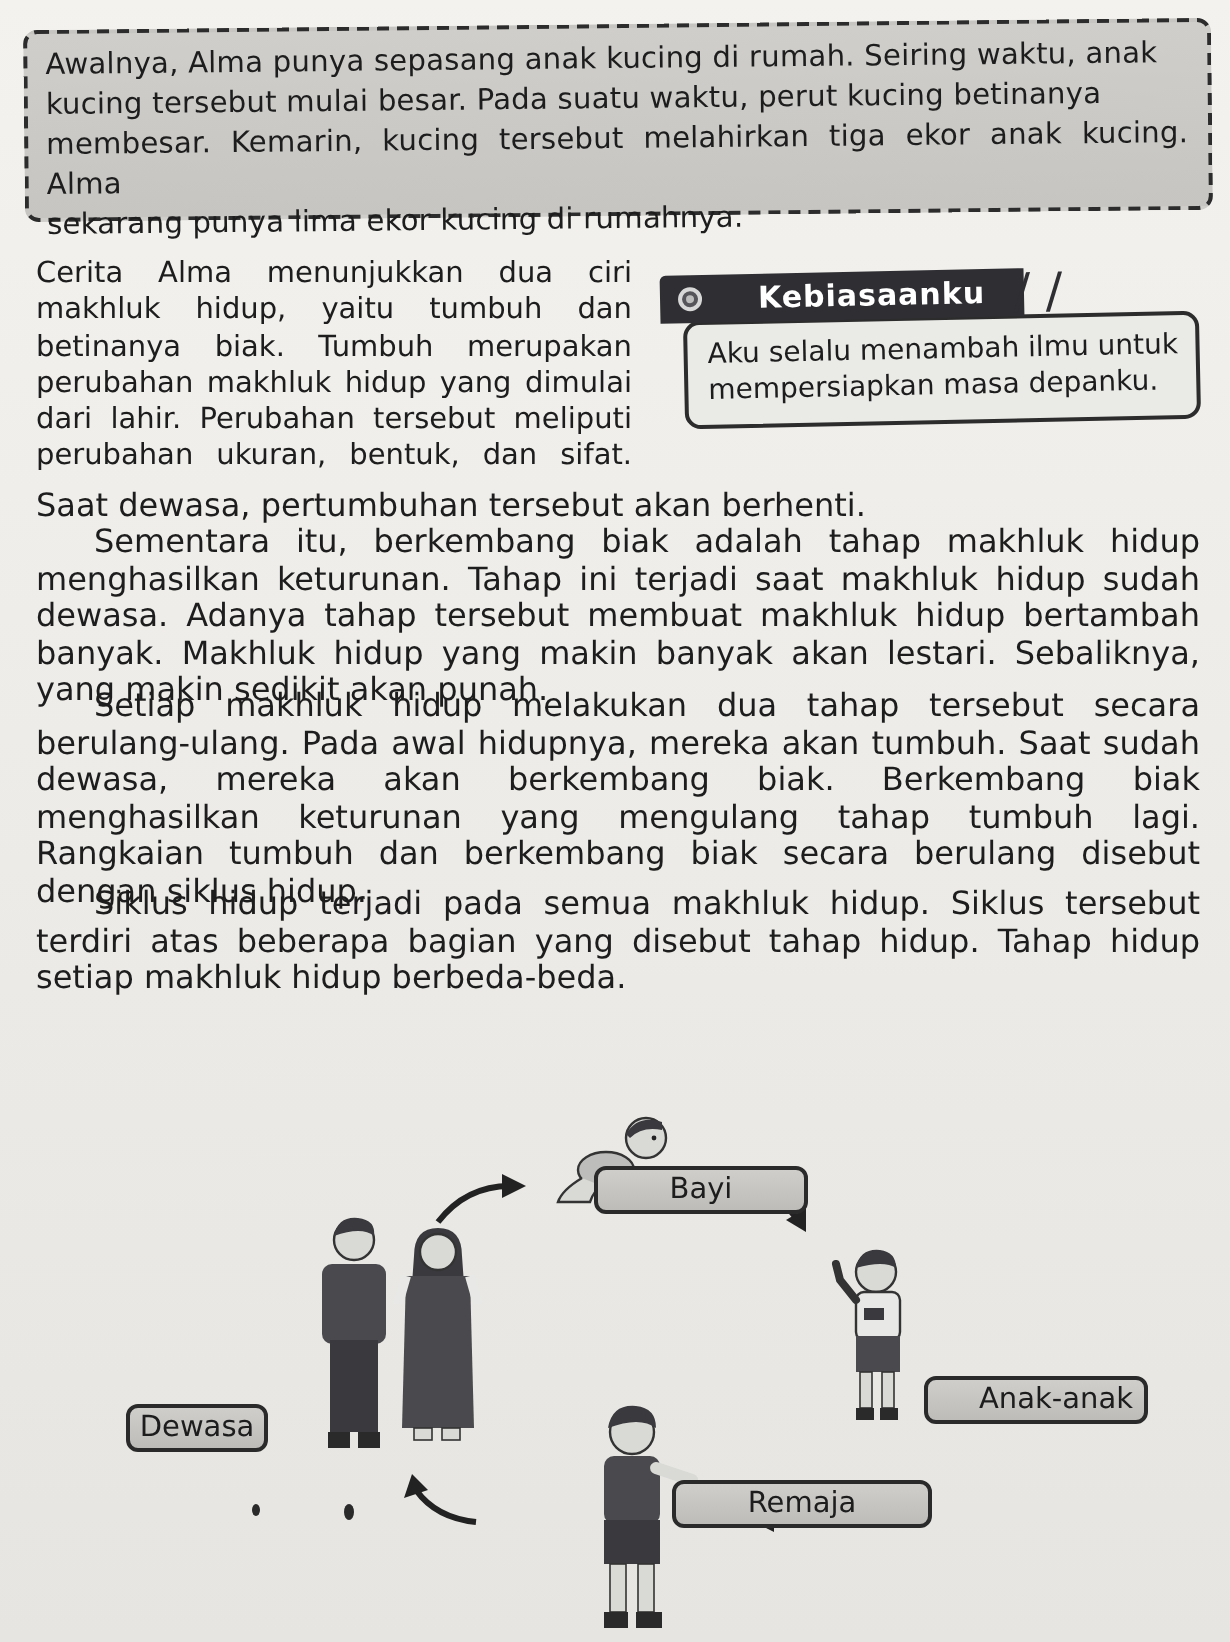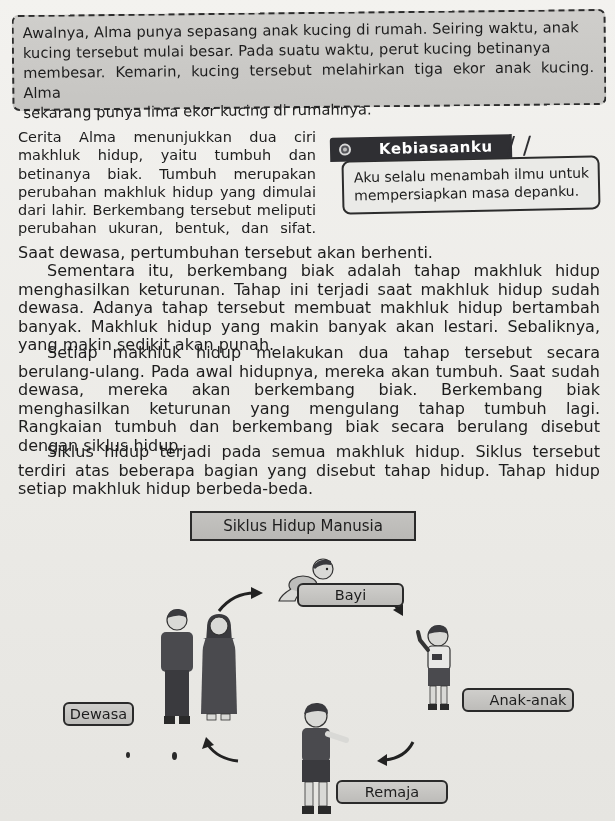--- a/index.html
+++ b/index.html
@@ -110,21 +110,21 @@
     <p>kucing tersebut mulai besar. Pada suatu waktu, perut kucing betinanya</p>
     <p>membesar. Kemarin, kucing tersebut melahirkan tiga ekor anak kucing. Alma</p>
     <p>sekarang punya lima ekor kucing di rumahnya.</p>
   </div>
 
   <div class="col-left">
     <p>Cerita Alma menunjukkan dua ciri</p>
     <p>makhluk hidup, yaitu tumbuh dan</p>
     <p>betinanya biak. Tumbuh merupakan</p>
     <p>perubahan makhluk hidup yang dimulai</p>
-    <p>dari lahir. Berkembang tersebut meliputi</p>
+    <p>dari lahir. Perubahan tersebut meliputi</p>
     <p>perubahan ukuran, bentuk, dan sifat.</p>
   </div>
   <div class="full-line">Saat dewasa, pertumbuhan tersebut akan berhenti.</div>
 
   <div class="habit">
     <div class="habit-body">
       <p>Aku selalu menambah ilmu untuk</p>
       <p>mempersiapkan masa depanku.</p>
     </div>
     <div class="habit-tab">
@@ -137,21 +137,20 @@
   <div class="para" style="top:262px;">
     <p>Sementara itu, berkembang biak adalah tahap makhluk hidup menghasilkan keturunan. Tahap ini terjadi saat makhluk hidup sudah dewasa. Adanya tahap tersebut membuat makhluk hidup bertambah banyak. Makhluk hidup yang makin banyak akan lestari. Sebaliknya, yang makin sedikit akan punah.</p>
   </div>
   <div class="para" style="top:344px;">
     <p>Setiap makhluk hidup melakukan dua tahap tersebut secara berulang-ulang. Pada awal hidupnya, mereka akan tumbuh. Saat sudah dewasa, mereka akan berkembang biak. Berkembang biak menghasilkan keturunan yang mengulang tahap tumbuh lagi. Rangkaian tumbuh dan berkembang biak secara berulang disebut dengan siklus hidup.</p>
   </div>
   <div class="para" style="top:443px;">
     <p>Siklus hidup terjadi pada semua makhluk hidup. Siklus tersebut terdiri atas beberapa bagian yang disebut tahap hidup. Tahap hidup setiap makhluk hidup berbeda-beda.</p>
   </div>
 
-  <div class="diagram-title">Siklus Hidup Manusia</div>
 
   <svg class="arrow" style="left:215px;top:585px;" width="50" height="30">
     <path d="M4 26 Q18 8 40 8" stroke="#222" stroke-width="3" fill="none"></path>
     <polygon points="36,2 48,8 36,14" fill="#222"></polygon>
   </svg>
   <svg class="arrow" style="left:365px;top:592px;" width="42" height="26">
     <path d="M2 4 Q24 4 34 18" stroke="#222" stroke-width="3" fill="none"></path>
     <polygon points="28,18 38,24 38,12" fill="#222"></polygon>
   </svg>
   <svg class="arrow" style="left:375px;top:740px;" width="42" height="26">
@@ -191,21 +190,21 @@
     <circle cx="26" cy="16" r="11" fill="#d9d9d6" stroke="#333" stroke-width="1.2"></circle>
     <path d="M14 14 Q16 2 28 3 Q38 4 38 14 Q30 8 14 14 Z" fill="#3a3a3e"></path>
     <rect x="12" y="28" width="28" height="34" rx="5" fill="#4a4a4e"></rect>
     <path d="M38 34 L56 40" stroke="#d9d9d6" stroke-width="6" stroke-linecap="round"></path>
     <rect x="12" y="60" width="28" height="22" fill="#3a3a3e"></rect>
     <rect x="15" y="82" width="8" height="24" fill="#d9d9d6" stroke="#333" stroke-width="0.8"></rect>
     <rect x="29" y="82" width="8" height="24" fill="#d9d9d6" stroke="#333" stroke-width="0.8"></rect>
     <rect x="12" y="106" width="12" height="8" fill="#2a2a2a"></rect>
     <rect x="28" y="106" width="13" height="8" fill="#2a2a2a"></rect>
   </svg>
-  <div class="stage-label" style="left:336px;top:780px;width:112px;">Remaja</div>
+  <div class="stage-label" style="left:336px;top:740px;width:130px;">Remaja</div>
 
   <svg class="figure" style="left:155px;top:608px;" width="90" height="122">
     <circle cx="22" cy="12" r="10" fill="#d9d9d6" stroke="#333" stroke-width="1.2"></circle>
     <path d="M12 10 Q14 0 24 1 Q33 2 32 10 Q26 5 12 10 Z" fill="#3a3a3e"></path>
     <rect x="6" y="24" width="32" height="40" rx="5" fill="#4a4a4e"></rect>
     <rect x="10" y="62" width="24" height="46" fill="#3a3a3e"></rect>
     <rect x="9" y="108" width="11" height="8" fill="#2a2a2a"></rect>
     <rect x="24" y="108" width="11" height="8" fill="#2a2a2a"></rect>
     <path d="M52 20 Q52 6 64 6 Q76 6 76 20 L78 48 L50 48 Z" fill="#3a3a3e"></path>
     <circle cx="64" cy="18" r="9" fill="#d9d9d6" stroke="#333" stroke-width="1.2"></circle>

